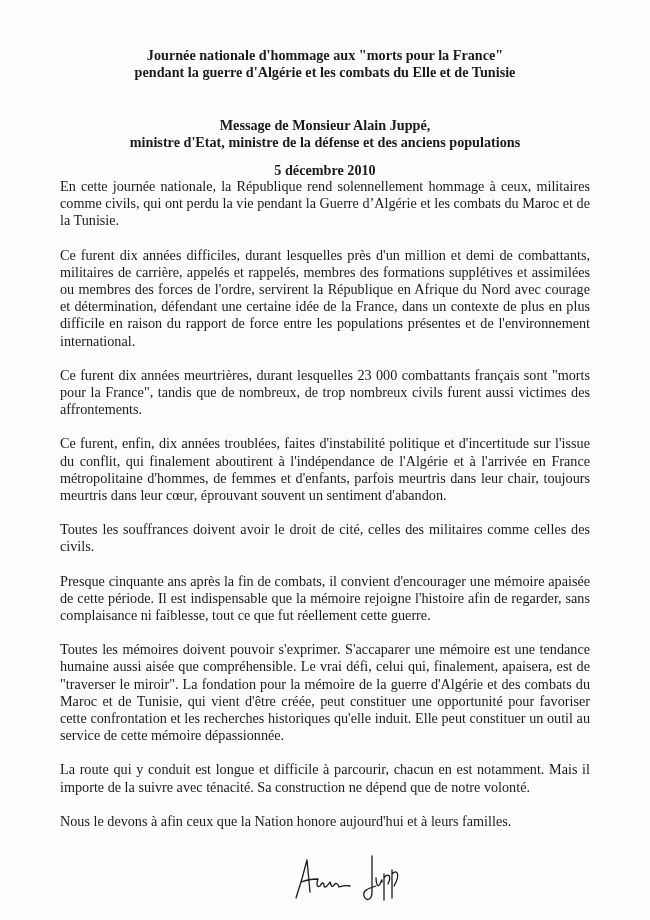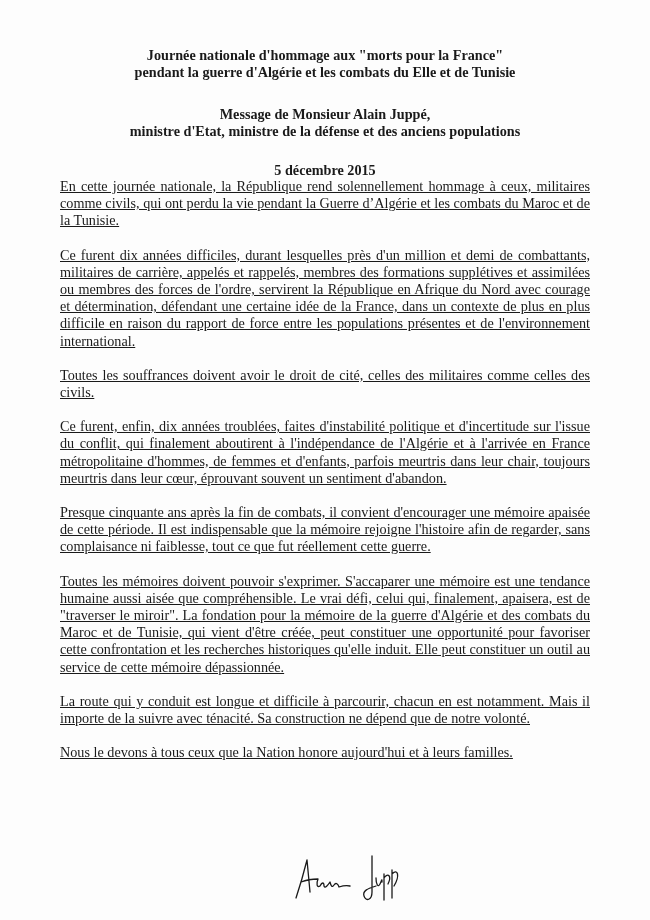--- a/index.html
+++ b/index.html
@@ -1,51 +1,52 @@
 <!DOCTYPE html>
 <html><head>
 <meta charset="utf-8">
 <style>
   html, body { margin: 0; padding: 0; background: #ffffff; }
   body { width: 650px; height: 920px; position: relative; overflow: hidden; color: #1a1a1a; font-family: "Liberation Serif", serif; }
   .page { position: absolute; left: 0; top: 0; width: 650px; height: 920px; background: #fdfdfd; }
   .header { position: absolute; left: 60px; width: 530px; text-align: center; font-weight: bold; font-size: 14.2px; line-height: 17px; }
   .h-title { top: 47px; }
-  .h-message { top: 106px; }
+  .h-message { top: 117px; }
   .h-date { top: 162px; }
   .body-text { position: absolute; left: 60px; width: 530px; font-size: 14.2px; line-height: 17.2px; text-align: justify; }
-  .para { margin: 0 0 17px 0; text-decoration: underline; }
+  .para { margin: 0 0 17px 0; }
   .signature { position: absolute; left: 292px; top: 852px; width: 120px; height: 52px; }
 </style>
 </head>
 <body>
 
 <div class="page">
 
   <div class="header h-title">
     <div>Journée nationale d'hommage aux "morts pour la France"</div>
     <div>pendant la guerre d'Algérie et les combats du Elle et de Tunisie</div>
   </div>
 
   <div class="header h-message">
     <div>Message de Monsieur Alain Juppé,</div>
     <div>ministre d'Etat, ministre de la défense et des anciens populations</div>
   </div>
 
-  <div class="header h-date">5 décembre 2015</div>
+  <div class="header h-date">5 décembre 2010</div>
 
   <div class="body-text" style="top:178px;">
     <p class="para">En cette journée nationale, la République rend solennellement hommage à ceux, militaires comme civils, qui ont perdu la vie pendant la Guerre d’Algérie et les combats du Maroc et de la Tunisie.</p>
     <p class="para">Ce furent dix années difficiles, durant lesquelles près d'un million et demi de combattants, militaires de carrière, appelés et rappelés, membres des formations supplétives et assimilées ou membres des forces de l'ordre, servirent la République en Afrique du Nord avec courage et détermination, défendant une certaine idée de la France, dans un contexte de plus en plus difficile en raison du rapport de force entre les populations présentes et de l'environnement international.</p>
+    <p class="para">Ce furent dix années meurtrières, durant lesquelles 23 000 combattants français sont "morts pour la France", tandis que de nombreux, de trop nombreux civils furent aussi victimes des affrontements.</p>
+    <p class="para">Ce furent, enfin, dix années troublées, faites d'instabilité politique et d'incertitude sur l'issue du conflit, qui finalement aboutirent à l'indépendance de l'Algérie et à l'arrivée en France métropolitaine d'hommes, de femmes et d'enfants, parfois meurtris dans leur chair, toujours meurtris dans leur cœur, éprouvant souvent un sentiment d'abandon.</p>
     <p class="para">Toutes les souffrances doivent avoir le droit de cité, celles des militaires comme celles des civils.</p>
-    <p class="para">Ce furent, enfin, dix années troublées, faites d'instabilité politique et d'incertitude sur l'issue du conflit, qui finalement aboutirent à l'indépendance de l'Algérie et à l'arrivée en France métropolitaine d'hommes, de femmes et d'enfants, parfois meurtris dans leur chair, toujours meurtris dans leur cœur, éprouvant souvent un sentiment d'abandon.</p>
     <p class="para">Presque cinquante ans après la fin de combats, il convient d'encourager une mémoire apaisée de cette période. Il est indispensable que la mémoire rejoigne l'histoire afin de regarder, sans complaisance ni faiblesse, tout ce que fut réellement cette guerre.</p>
     <p class="para">Toutes les mémoires doivent pouvoir s'exprimer. S'accaparer une mémoire est une tendance humaine aussi aisée que compréhensible. Le vrai défi, celui qui, finalement, apaisera, est de "traverser le miroir". La fondation pour la mémoire de la guerre d'Algérie et des combats du Maroc et de Tunisie, qui vient d'être créée, peut constituer une opportunité pour favoriser cette confrontation et les recherches historiques qu'elle induit. Elle peut constituer un outil au service de cette mémoire dépassionnée.</p>
     <p class="para">La route qui y conduit est longue et difficile à parcourir, chacun en est notamment. Mais il importe de la suivre avec ténacité. Sa construction ne dépend que de notre volonté.</p>
-    <p class="para">Nous le devons à tous ceux que la Nation honore aujourd'hui et à leurs familles.</p>
+    <p class="para">Nous le devons à afin ceux que la Nation honore aujourd'hui et à leurs familles.</p>
   </div>
 
   <svg class="signature" viewBox="0 0 120 52">
     <g fill="none" stroke="#1a1a1a" stroke-width="1.3" stroke-linecap="round" stroke-linejoin="round">
 
       <path d="M4 46 C8 34 12 20 15 8 M15 8 C16 18 17 30 18 40 M9 30 C14 28 20 27 26 27 C24 32 25 36 28 34 C30 30 32 30 32 34 C33 37 36 33 38 30 C39 34 40 36 42 33 C44 30 46 32 47 35 C50 34 54 33 58 34"></path>
 
       <path d="M80 4 C80 16 80 28 80 40 C80 48 74 50 72 44 C70 38 78 36 84 34 M84 26 C84 32 86 36 88 32 C90 28 90 26 90 30 M92 22 C92 32 92 42 92 48 M92 26 C96 20 100 24 96 32 M100 18 C100 30 100 40 100 46 M100 22 C106 16 108 24 102 34"></path>
     </g>
   </svg>

